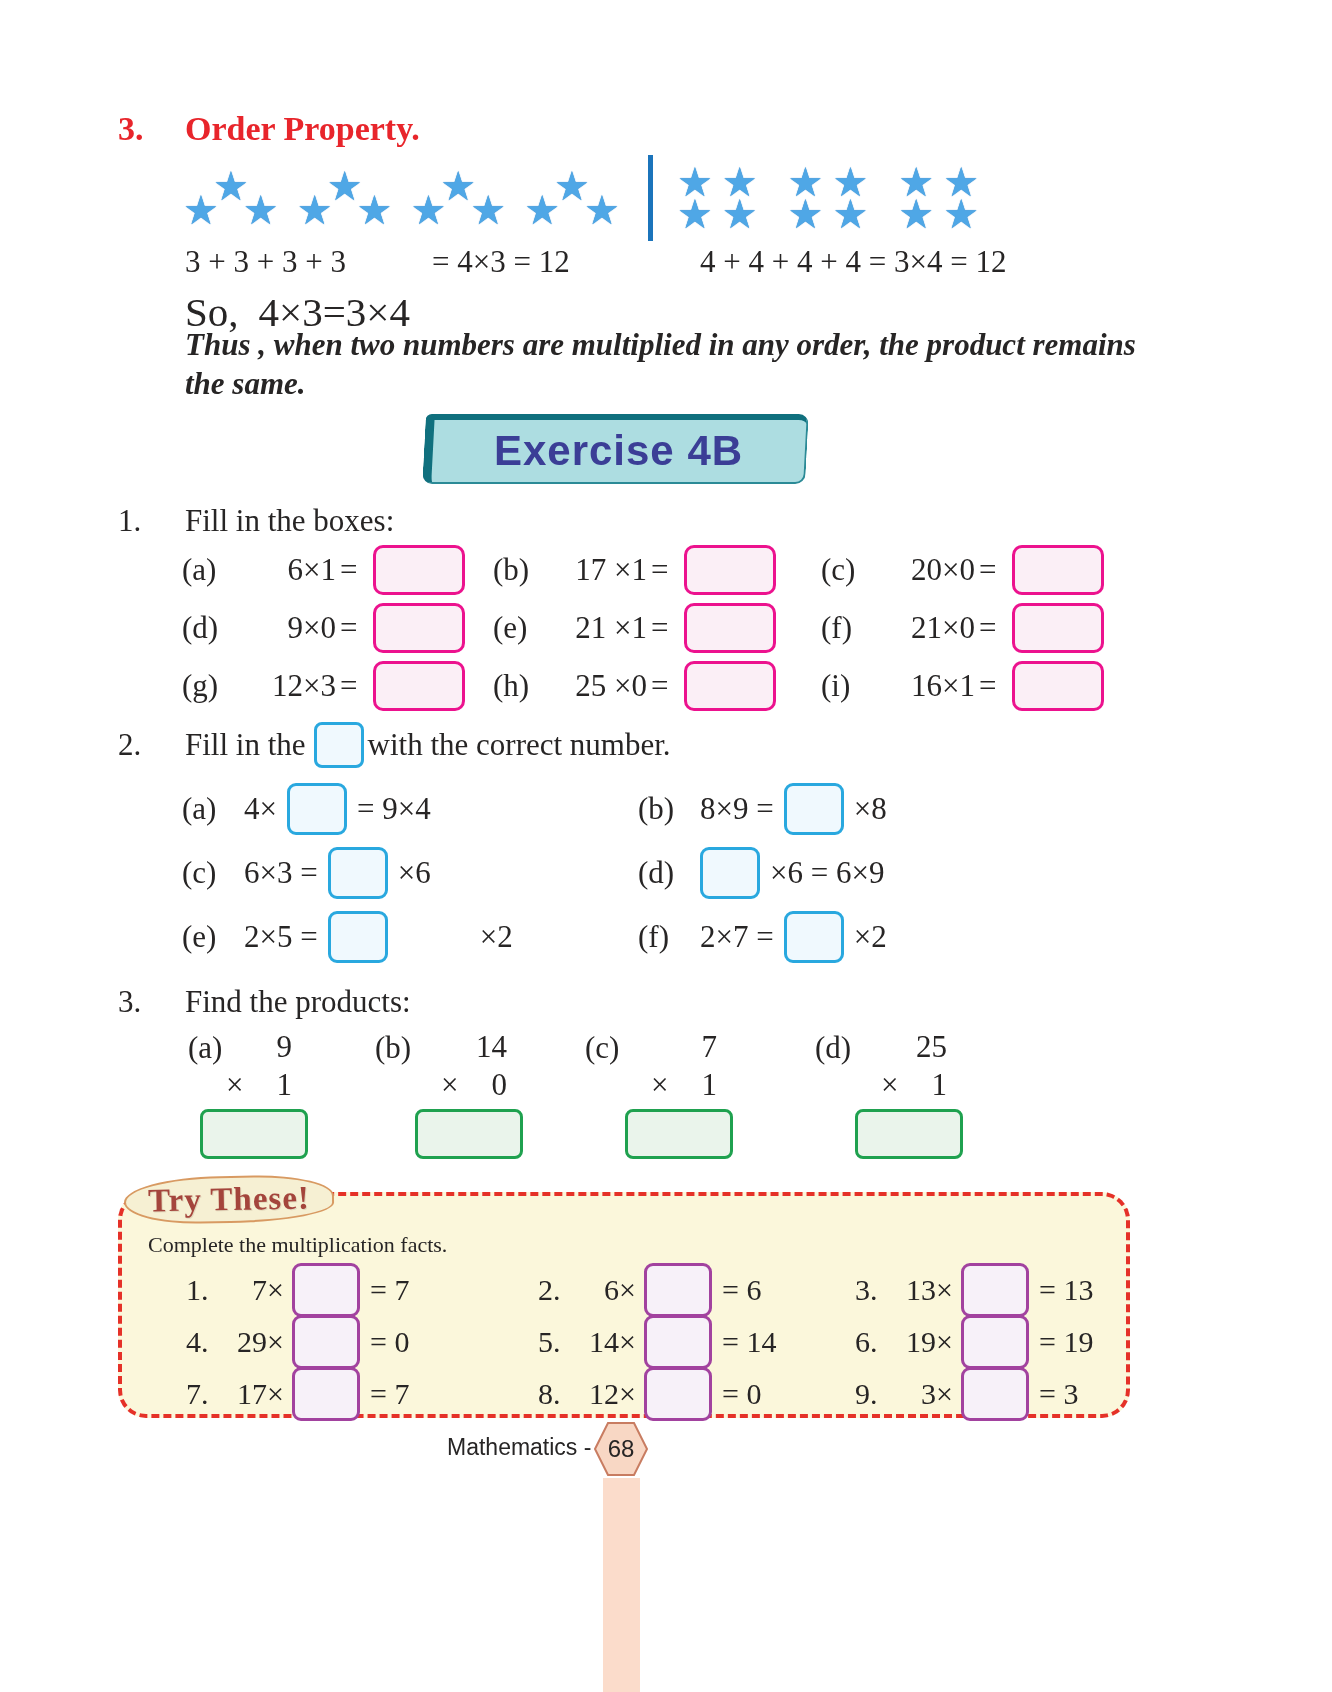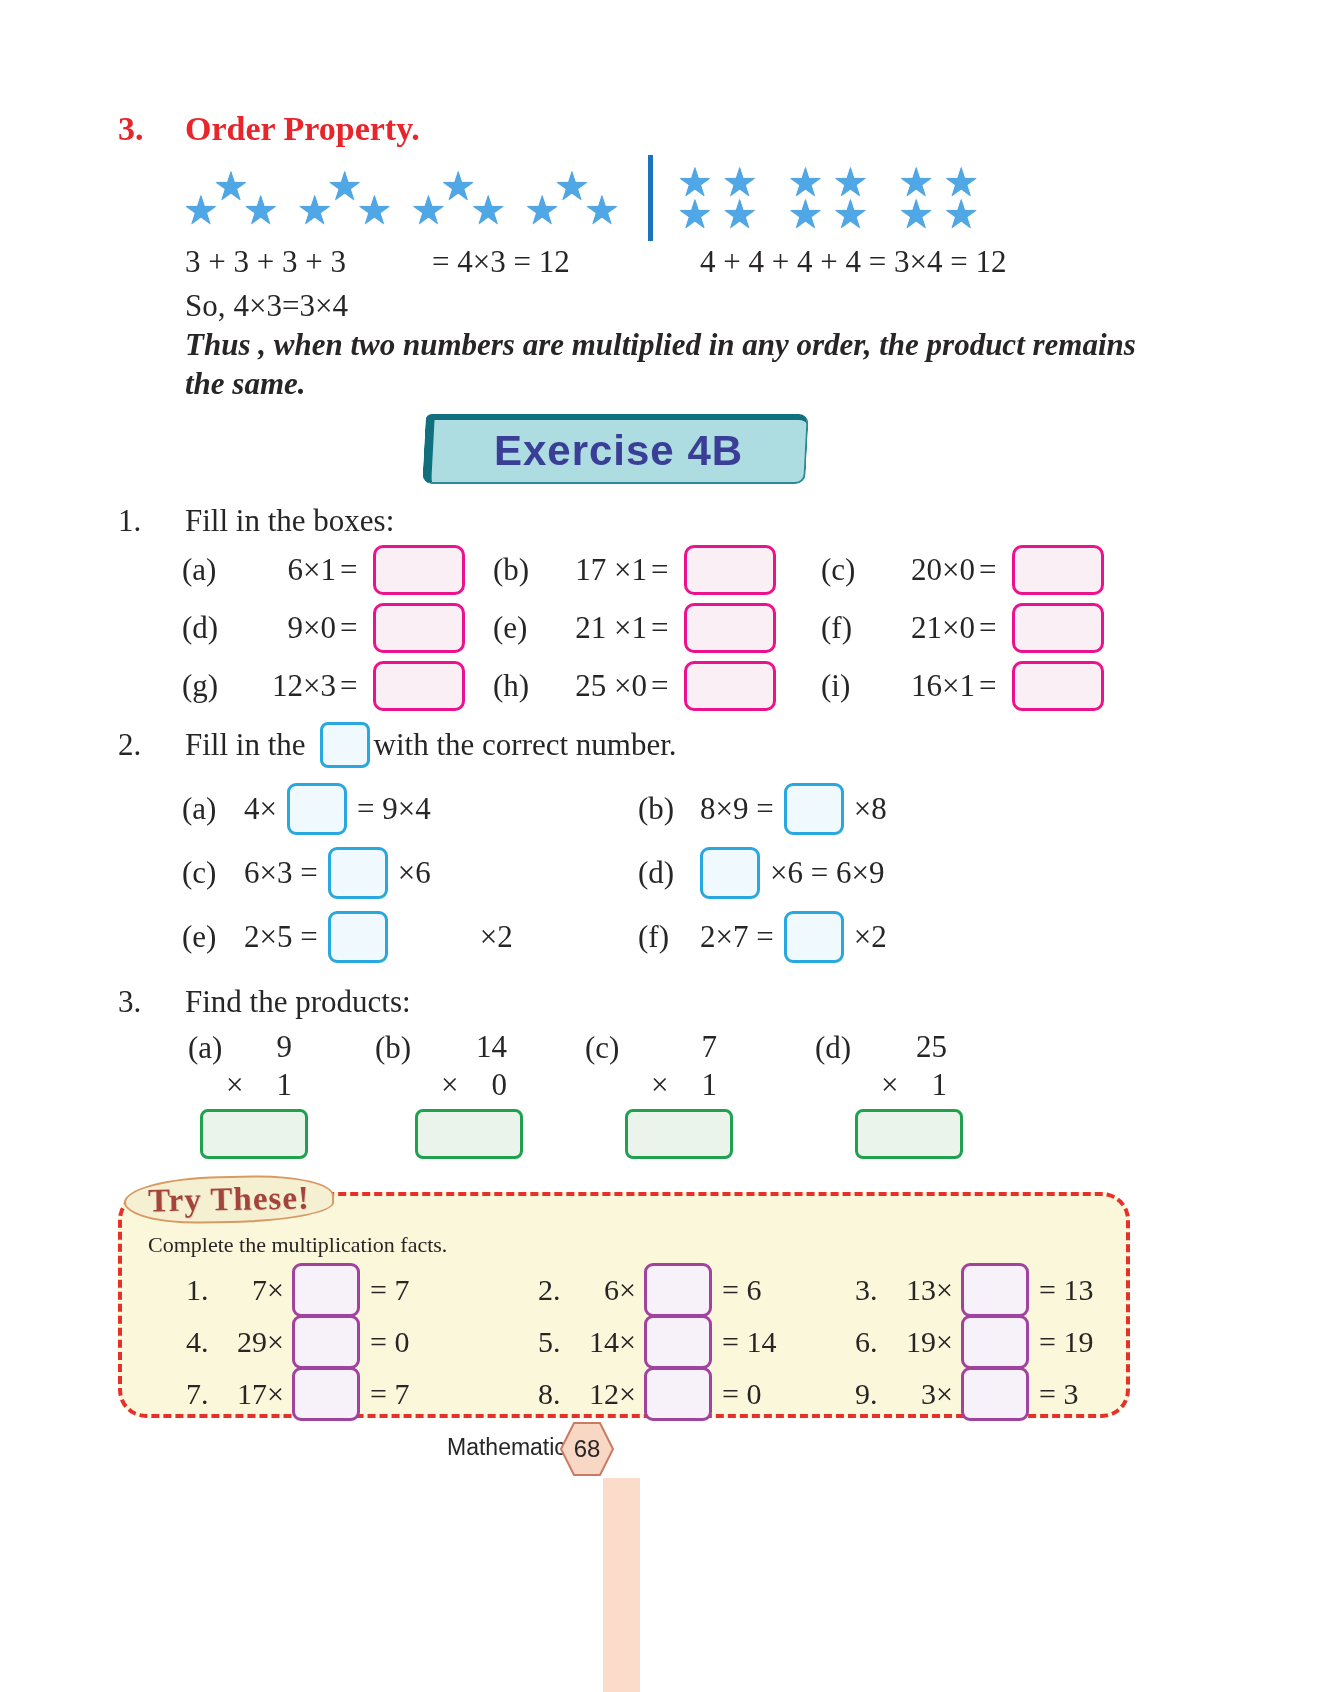--- a/index.html
+++ b/index.html
@@ -22,21 +22,21 @@
   .sg4 .srow.bot{margin-top:-8px;}
   #stars .left-groups{display:flex;gap:18px;}
   #stars .right-groups{display:flex;gap:30px;}
   #stars .divider{width:5px;height:86px;background:#1B74BB;margin:0 24px 0 28px;}
   
   #equations{position:absolute;left:118px;top:244px;width:1150px;height:38px;font-size:31px;}
   #equations span{position:absolute;white-space:nowrap;}
   #equations .s1{left:67px;text-align:right;}
   #equations .s2{left:314px;}
   #equations .s3{left:582px;}
-  #so-line{position:absolute;left:185px;top:288px;font-size:31px;display:flex;gap:8px;}
+  #so-line{position:absolute;left:185px;top:288px;font-size:41px;display:flex;gap:20px;}
   #rule{position:absolute;left:185px;top:326px;width:960px;font-size:31px;font-weight:bold;line-height:1.25;margin:0;font-style:italic;}
   
   #banner{
     position:absolute;left:424px;top:414px;width:372px;height:62px;
     background:#ADDDE1;border:2px solid #2b8a96;
     border-left:9px solid #10707E;border-top:6px solid #10707E;
     border-radius:6px 10px 10px 10px;transform:skewX(-3deg);
     display:flex;align-items:center;justify-content:center;
   }
   #banner span{
@@ -57,21 +57,21 @@
   #q1-items{position:absolute;left:0;top:42px;width:1060px;height:174px;}
   .q1-item{position:absolute;display:flex;align-items:center;height:50px;font-size:31px;}
   .q1-item .lbl{width:54px;}
   .q1-item .expr{min-width:100px;white-space:nowrap;text-align:right;}
   .q1-item .eq{margin:0 16px 0 4px;}
   #q1-items .r1{top:0;}   #q1-items .r2{top:58px;}  #q1-items .r3{top:116px;}
   #q1-items .c1{left:64px;} #q1-items .c2{left:375px;} #q1-items .c3{left:703px;}
   
   #q2{position:absolute;left:118px;top:722px;width:1060px;height:250px;}
   #q2 .qheader{align-items:center;}
-  #q2 .qheader .t1{margin-right:14px;}
+  #q2 .qheader .t1{margin-right:8px;}
   #q2 .qheader .t2{margin-left:4px;}
   #q2-items{position:absolute;left:0;top:60px;width:1060px;height:190px;}
   .q2-item{position:absolute;display:flex;align-items:center;height:54px;font-size:31px;gap:10px;}
   .q2-item .lbl{width:52px;}
   .q2-item .pre,.q2-item .post{white-space:nowrap;}
   #q2-items .r1{top:0;} #q2-items .r2{top:64px;} #q2-items .r3{top:128px;}
   #q2-items .cL{left:64px;} #q2-items .cR{left:520px;}
   .q2-item.wide-gap .post{margin-left:82px;}
   
   #q3{position:absolute;left:118px;top:984px;width:1060px;height:200px;}
@@ -97,21 +97,21 @@
   #try-badge span{font-size:33px;font-weight:bold;color:#A4453C;text-shadow:1px 1px 0 #e3d9bd;letter-spacing:1px;}
   #try-instruction{position:absolute;left:26px;top:36px;font-size:22px;}
   .try-item{position:absolute;display:flex;align-items:center;height:52px;font-size:30px;}
   .try-item .num{width:32px;margin-right:6px;}
   .try-item .pre{width:60px;text-align:right;margin-right:8px;white-space:nowrap;}
   .try-item .post{margin-left:10px;white-space:nowrap;}
   #try .tr1{top:68px;} #try .tr2{top:120px;} #try .tr3{top:172px;}
   #try .tc1{left:64px;} #try .tc2{left:416px;} #try .tc3{left:733px;}
   
   #footer-label{position:absolute;left:447px;top:1434px;font-family:"Liberation Sans",sans-serif;font-size:23px;color:#272525;}
-  #page-badge{position:absolute;left:560px;top:1420px;width:54px;height:58px;}
+  #page-badge{position:absolute;left:594px;top:1420px;width:54px;height:58px;}
   #page-badge .num{position:absolute;left:0;top:0;width:54px;height:58px;display:flex;align-items:center;justify-content:center;font-family:"Liberation Sans",sans-serif;font-size:24px;color:#272525;}
   #ribbon{position:absolute;left:603px;top:1478px;width:37px;height:214px;background:#FBDCCB;}
 </style>
 </head>
 <body>
 
 <div class="page">
 
   <div id="sec-head">
     <span class="qnum">3.</span>

